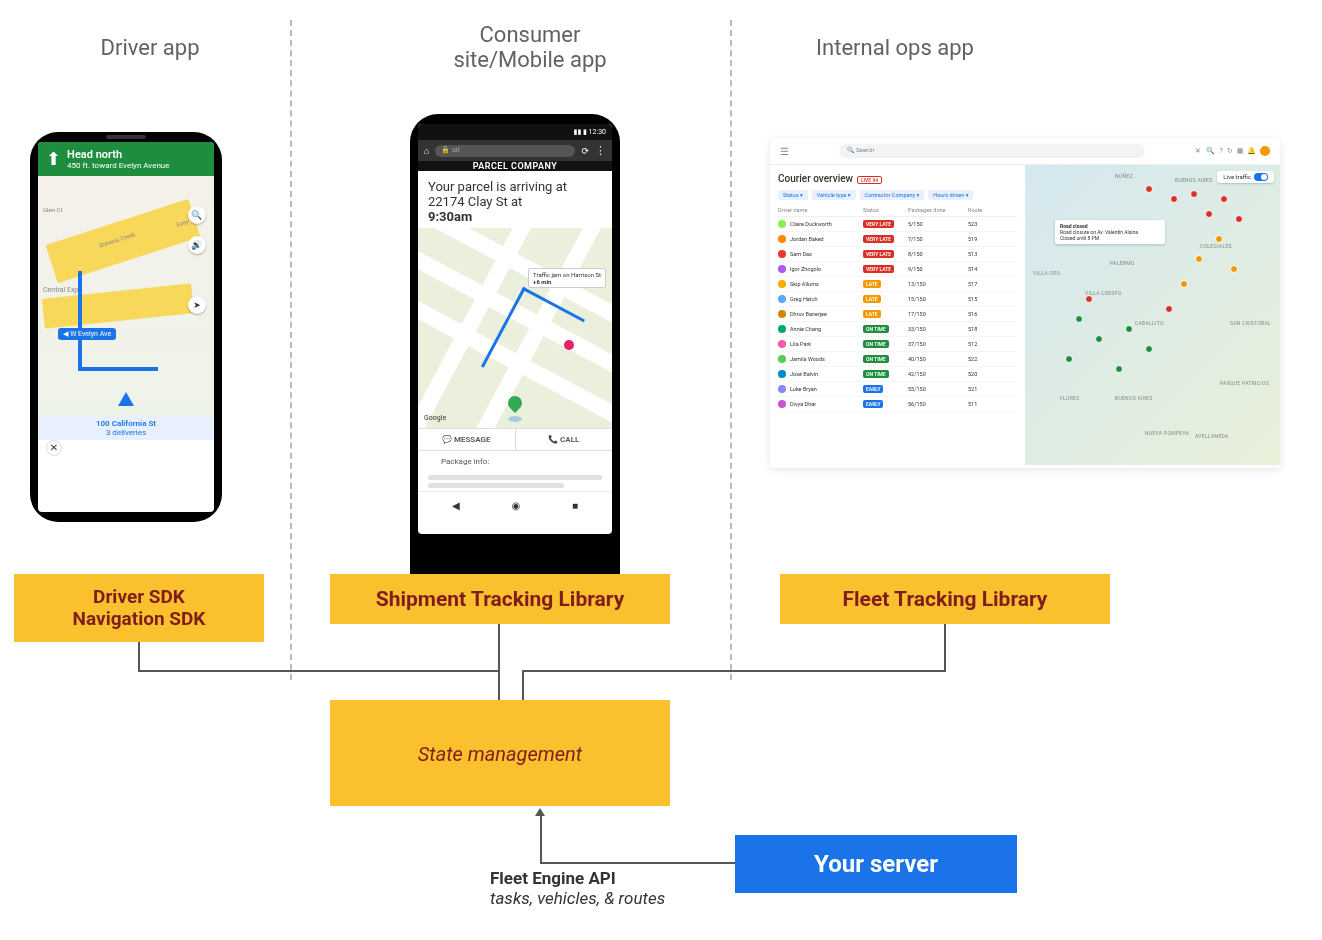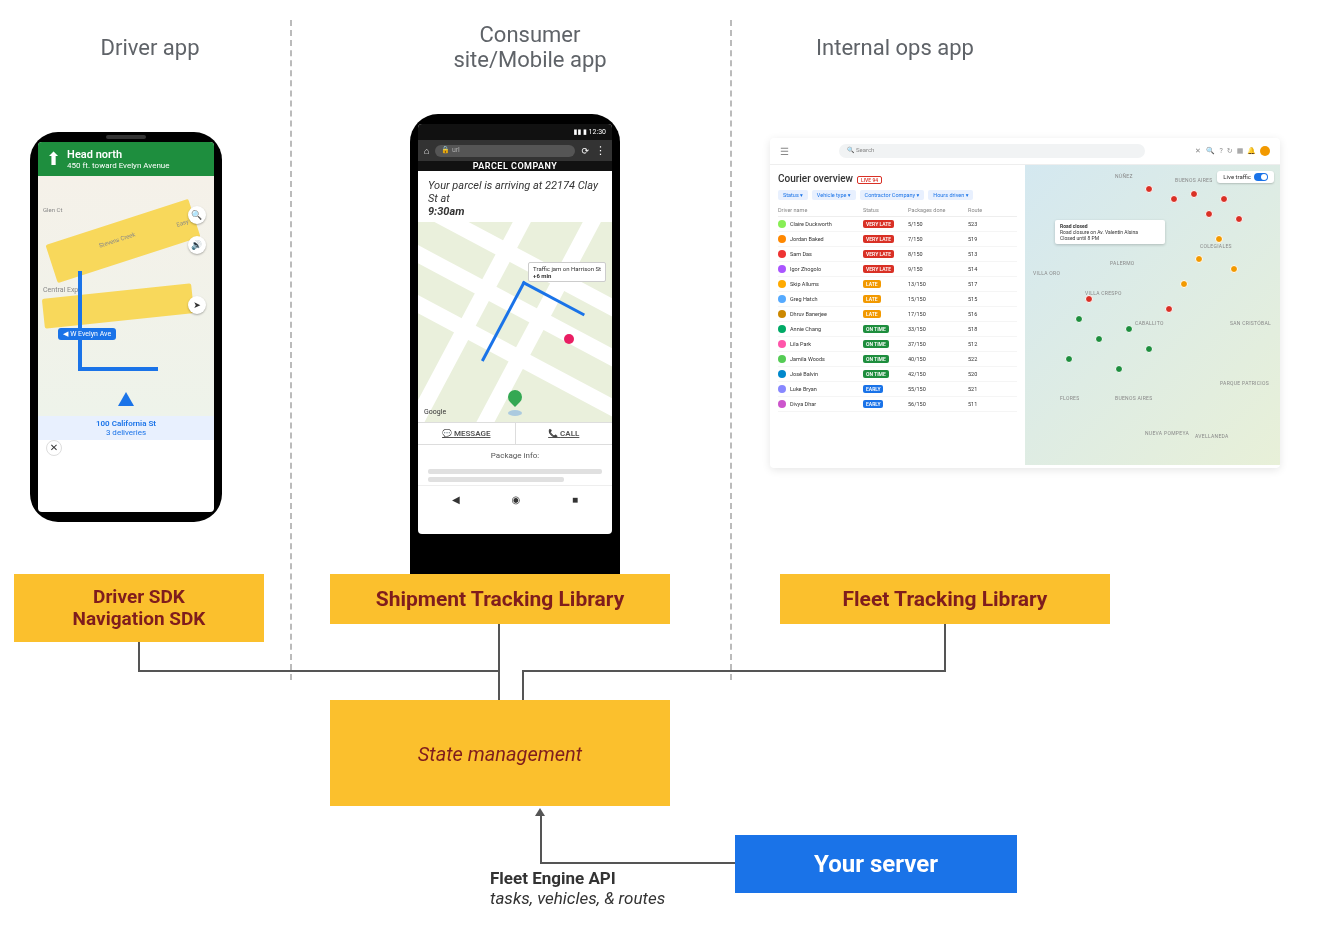--- a/index.html
+++ b/index.html
@@ -39,30 +39,30 @@
 .bottomSheet { background: #fff; padding: 6px 8px; font-size: 9px; }
 .eta { color: #1e8e3e; font-weight: 600; font-size: 11px; }
 .closeX { position: absolute; left: 8px; bottom: 56px; width: 16px; height: 16px; background: #fff; border-radius: 50%; border: 1px solid #ddd; font-size: 10px; text-align: center; line-height: 14px; }
 .blueBanner { background: #e8f0fe; color: #1a73e8; font-size: 8px; text-align: center; padding: 3px; }
 
 
 .consStatus { background: #111; color: #fff; font-size: 7px; padding: 4px 6px; display: flex; justify-content: space-between; }
 .consBrowser { background: #333; padding: 4px 6px; display: flex; align-items: center; }
 .urlBar { background: #555; height: 12px; flex: 1; margin: 0 6px; border-radius: 6px; font-size: 7px; color: #aaa; padding: 1px 6px; }
 .consTitle { background: #111; color: #fff; font-size: 9px; font-weight: 600; text-align: center; padding: 0; letter-spacing: 0.5px; }
-.parcelMsg { font-size: 11px; padding: 8px 10px 4px; font-style: italic; }
+.parcelMsg { font-size: 13px; padding: 8px 10px 4px; }
 .parcelMsg b { font-weight: 700; }
 .consMap { height: 200px; position: relative; background: #eaf0dc; overflow: hidden; }
 .consMap .street { position: absolute; background: #fff; }
 .trafficLabel { position: absolute; background: #fff; border: 1px solid #ccc; font-size: 6px; padding: 2px 4px; border-radius: 2px; }
 .pinGreen { position: absolute; width: 14px; height: 14px; background: #34a853; border-radius: 50% 50% 50% 0; transform: rotate(-45deg); }
 .pinDot { position: absolute; width: 10px; height: 10px; background: #e91e63; border-radius: 50%; }
 .actionRow { display: flex; border-top: 1px solid #ddd; border-bottom: 1px solid #ddd; }
-.actionBtn { flex: 1; padding: 6px; font-size: 8px; font-weight: 600; text-align: center; color: #555; text-decoration: underline; }
-.pkgInfo { font-size: 8px; padding: 6px 23px; color: #555; text-align: center; }
+.actionBtn { flex: 1; padding: 6px; font-size: 8px; font-weight: 600; text-align: center; color: #555; }
+.pkgInfo { font-size: 8px; padding: 6px 23px; color: #555; }
 .greyLine { height: 5px; background: #e0e0e0; margin: 3px 10px; border-radius: 2px; }
 .androidNav { display: flex; justify-content: space-around; padding: 8px; font-size: 10px; color: #333; border-top: 1px solid #eee; }
 
 
 #opsDash { position: absolute; left: 770px; top: 138px; width: 510px; height: 330px; background: #fff; box-shadow: 0 2px 8px rgba(0,0,0,.1); border-radius: 4px; font-size: 7px; overflow: hidden; }
 .opsTop { display: flex; align-items: center; padding: 6px 10px; border-bottom: 1px solid #eee; }
 .opsSearch { flex: 1; background: #f1f3f4; height: 14px; border-radius: 7px; margin: 0 50px; font-size: 6px; color: #888; padding: 2px 8px; }
 .opsBody { display: flex; height: 300px; }
 .opsTable { flex: 0 0 255px; padding: 8px; }
 .opsTitle { font-size: 10px; font-weight: 500; margin-bottom: 6px; }

